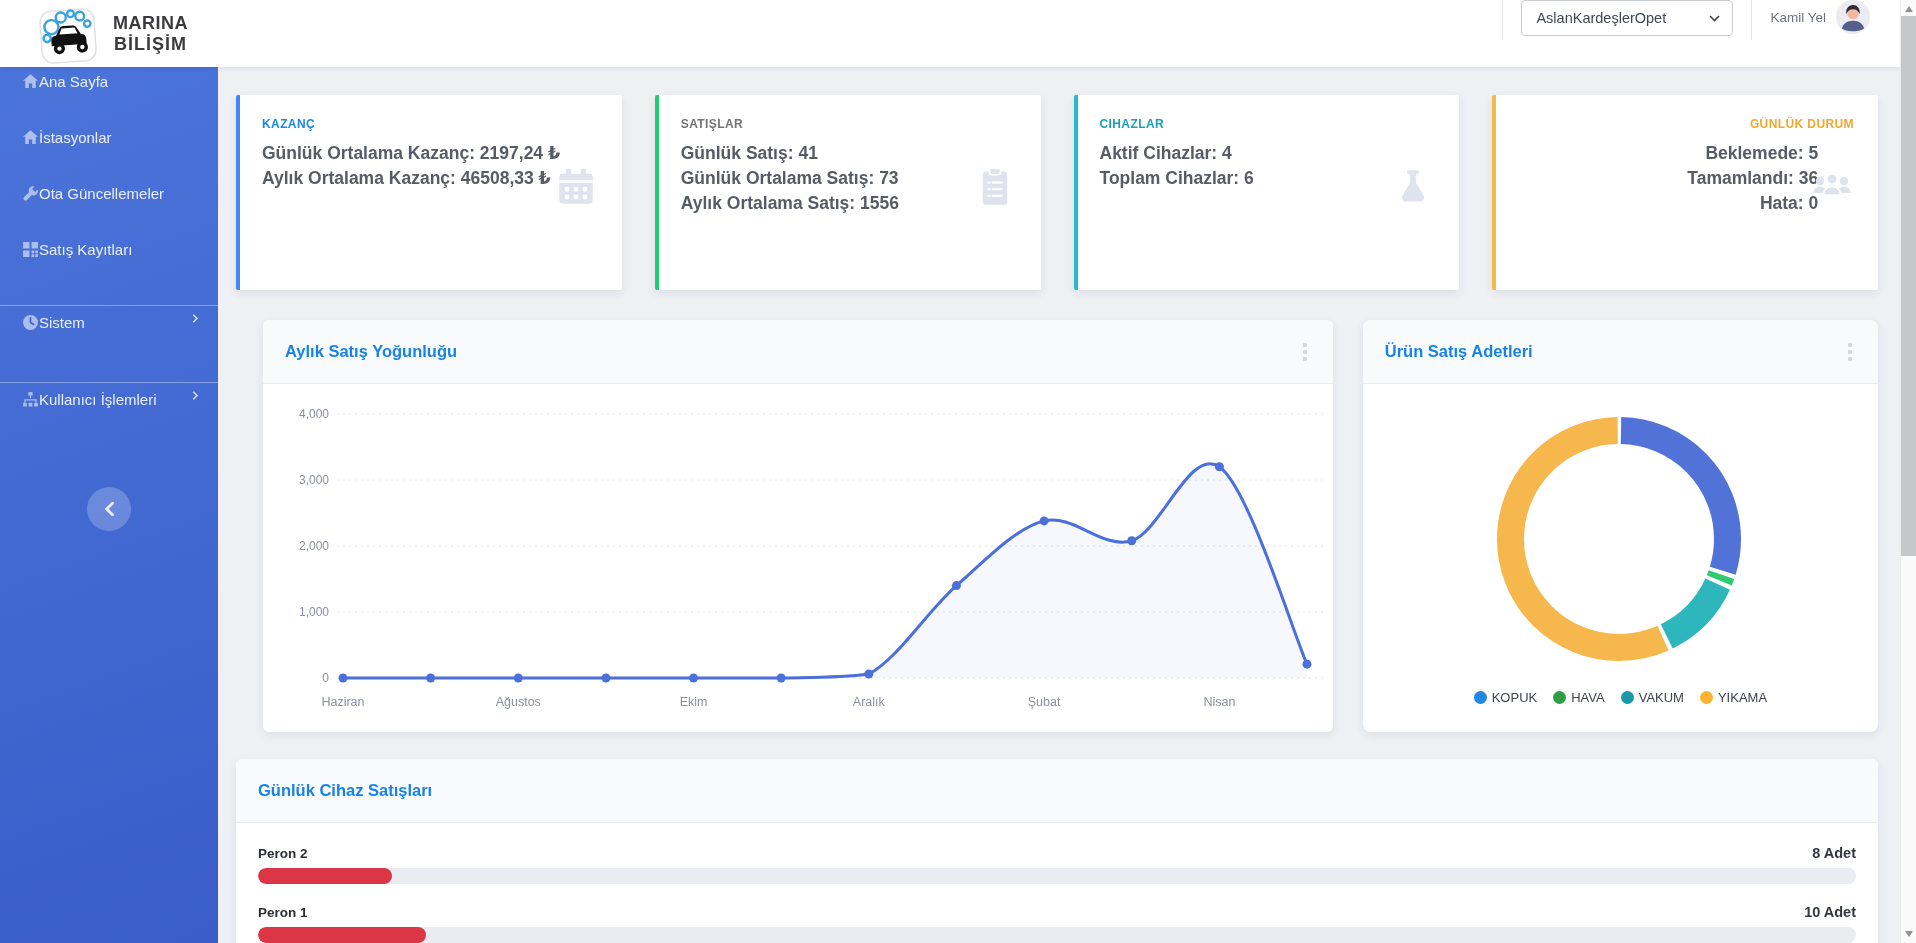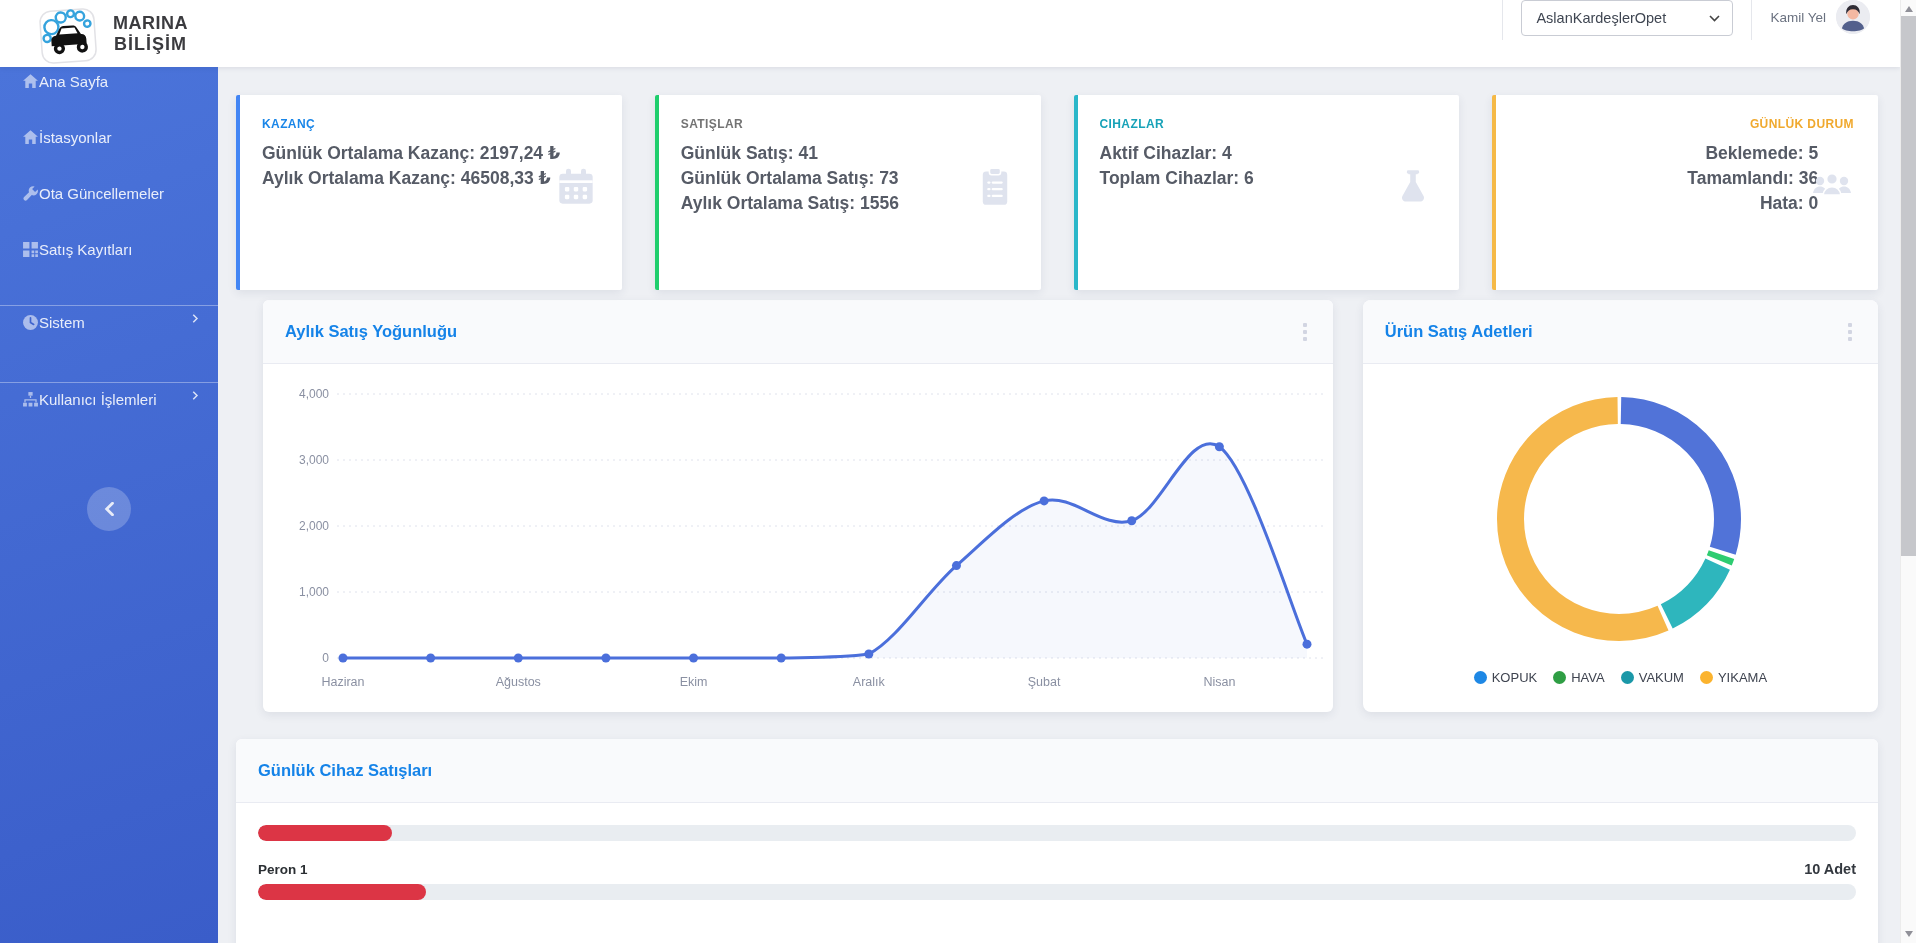--- a/index.html
+++ b/index.html
@@ -64,21 +64,21 @@
   .stat-card {
     flex:1; height:195px; background:#fff; border-radius:2px;
     border-left:4px solid #4285f4;
     box-shadow:0 3px 10px rgba(40,50,90,.09);
     padding:22px 24px 0 22px; position:relative;
   }
   .stat-label { font-size:12px; font-weight:bold; letter-spacing:.4px; margin-bottom:10px; }
   .stat-lines { width:300px; font-size:17.5px; font-weight:bold; color:#565b66; line-height:1.42; }
   .stat-icon { position:absolute; right:26px; top:72px; width:40px; height:40px; color:#dfe3ee; }
 
-  .charts-row { display:flex; gap:30px; margin-top:10px;padding-left:27px; }
+  .charts-row { display:flex; gap:30px; margin-top:30px;padding-left:27px; }
   .panel {
     background:#fff; border-radius:6px; overflow:hidden;
     box-shadow:0 3px 10px rgba(40,50,90,.09);
   }
   .panel-header {
     height:64px; background:#f9fafc; border-bottom:1px solid #e9ebf2;
     display:flex; align-items:center; justify-content:space-between;
     padding:0 22px;
   }
   .panel-title { color:#1583e8; font-size:16.5px; font-weight:bold; }
@@ -379,20 +379,24 @@
       </div>
     </section>
   </div>
 
   <section class="panel bottom-panel">
     <div class="panel-header">
       <span class="panel-title">Günlük Cihaz Satışları</span>
     </div>
     <div class="bottom-body">
       <div class="bar-row">
+        <div class="bar-row-top">
+          <span class="bar-label">Peron 2</span>
+          <span class="bar-amount">8 Adet</span>
+        </div>
         <div class="bar-track">
             <div class="bar-fill" style="width: 8.4%; background: rgb(220, 53, 69);"></div>
           </div>
       </div>
       <div class="bar-row">
         <div class="bar-row-top">
           <span class="bar-label">Peron 1</span>
           <span class="bar-amount">10 Adet</span>
         </div>
         <div class="bar-track">

